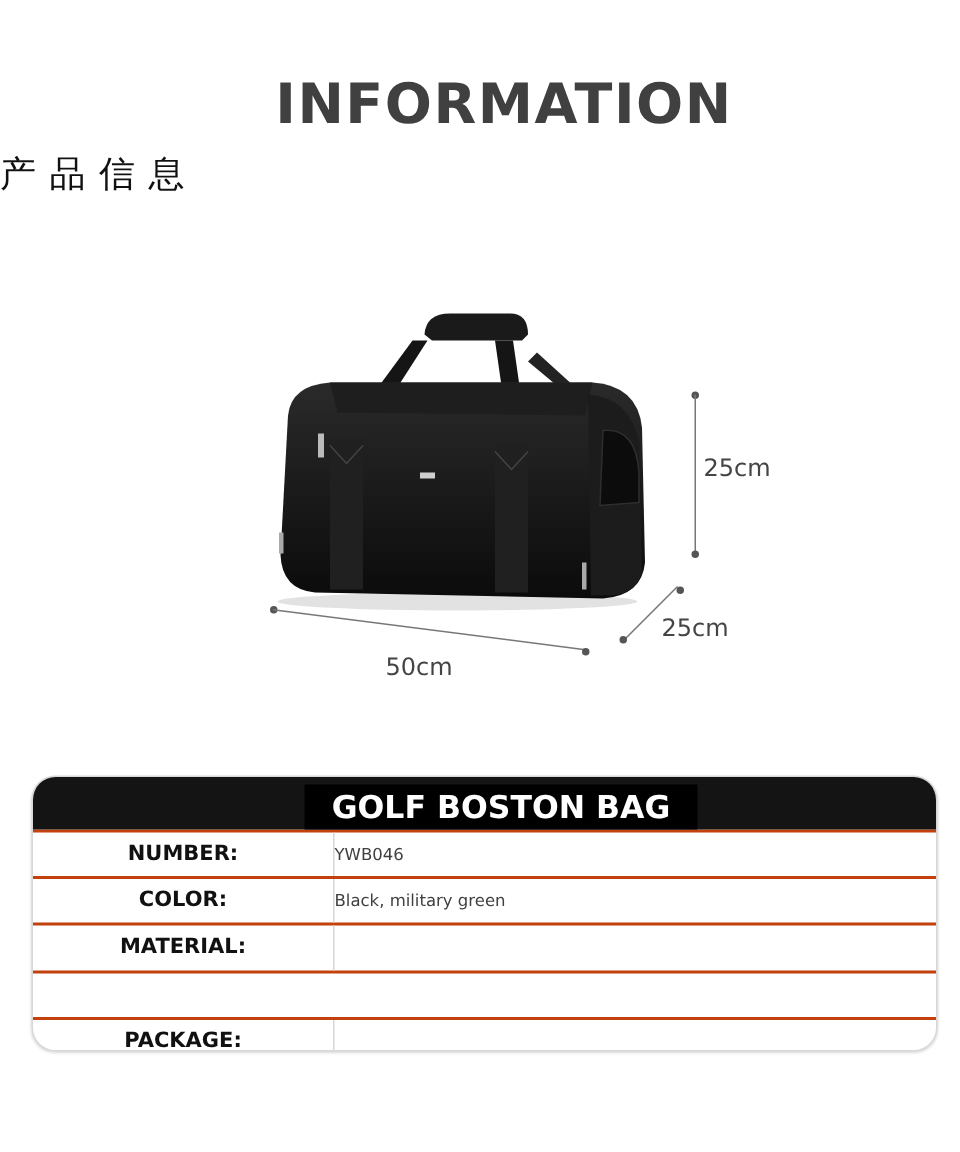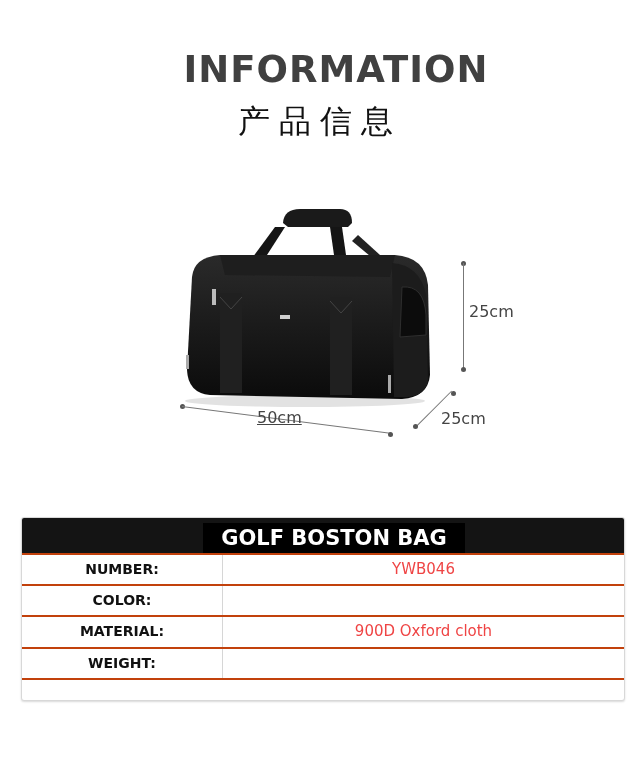--- a/index.html
+++ b/index.html
@@ -1,34 +1,34 @@
 <!DOCTYPE html>
 <html><head>
 <meta charset="utf-8">
 <style>
   html, body { margin:0; padding:0; background:#ffffff; }
   body { width:640px; height:768px; position:relative; overflow:hidden; font-family:"DejaVu Sans", sans-serif; color:#111; }
 
   .title { position:absolute; left:16px; top:48px; width:640px; text-align:center; font-family:"DejaVu Sans", sans-serif; font-weight:bold; font-size:37px; letter-spacing:1px; color:#404040; }
-  .subtitle { position:absolute; left:0; top:100px; width:640px; text-align:center; font-size:32px; letter-spacing:9px; color:#111; }
+  .subtitle { position:absolute; left:0; top:100px; width:640px; text-align:left; font-size:24px; letter-spacing:9px; color:#111; }
 
   
   .product { position:absolute; left:180px; top:205px; width:270px; height:205px; }
   .dim-label { position:absolute; font-size:16px; color:#444; font-family:"DejaVu Sans", sans-serif; }
   .dim-line { position:absolute; background:#777; height:1px; transform-origin:0 0; }
   .dot { position:absolute; width:5px; height:5px; border-radius:50%; background:#555; }
 
   
-  .table { position:absolute; left:21px; top:517px; width:602px; height:182px; border:1px solid #d8d8d8; border-radius:3px; overflow:hidden; box-shadow:0 1px 2px rgba(0,0,0,0.15); background:#fff; }
+  .table { position:absolute; left:21px; top:517px; width:602px; height:182px; border:1px solid #d8d8d8; border-radius:16px; overflow:hidden; box-shadow:0 1px 2px rgba(0,0,0,0.15); background:#fff; }
   .table-head { height:35px; background:#141414; position:relative; }
   .table-head .badge { position:absolute; left:181px; top:5px; width:262px; height:30px; background:#000; color:#fff; font-weight:bold; font-size:21px; line-height:30px; text-align:center; }
   .row { display:flex; height:29.2px; border-top:2px solid #c2410c; }
   .row:first-of-type { border-top:none; }
   .cell-k { width:200px; border-right:1px solid #d6d6d6; text-align:center; font-weight:bold; font-size:14px; line-height:29px; color:#111; }
-  .cell-v { flex:1; text-align:center; font-size:15px; line-height:29px; color:#ef4444; }
+  .cell-v { flex:1; text-align:left; font-size:11px; line-height:29px; color:#404040; }
 </style>
 </head>
 <body>
 
 <div class="title">INFORMATION</div>
 <div class="subtitle">产品信息</div>
 
 <div class="product">
   <svg width="270" height="205" viewBox="0 0 270 205">
     <defs>
@@ -73,35 +73,35 @@
 <div class="dim-label" style="left:469px;top:302px;">25cm</div>
 
 <div class="dot" style="left:451px;top:391px;"></div>
 <div class="dim-line" style="left:416px;top:426px;width:50px;transform:rotate(-45deg);"></div>
 <div class="dot" style="left:413px;top:424px;"></div>
 <div class="dim-label" style="left:441px;top:409px;">25cm</div>
 
 <div class="dot" style="left:180px;top:404px;"></div>
 <div class="dim-line" style="left:182px;top:406px;width:210px;transform:rotate(7.3deg);"></div>
 <div class="dot" style="left:388px;top:432px;"></div>
-<div class="dim-label" style="left:257px;top:408px;text-decoration:underline;">50cm</div>
+<div class="dim-label" style="left:257px;top:435px;">50cm</div>
 
 <div class="table">
   <div class="table-head">
     <div class="badge">GOLF BOSTON BAG</div>
   </div>
   <div class="row">
     <div class="cell-k">NUMBER:</div>
     <div class="cell-v">YWB046</div>
   </div>
   <div class="row">
     <div class="cell-k">COLOR:</div>
+    <div class="cell-v">Black, military green</div>
   </div>
   <div class="row">
     <div class="cell-k">MATERIAL:</div>
-    <div class="cell-v">900D Oxford cloth</div>
   </div>
   <div class="row">
-    <div class="cell-k">WEIGHT:</div>
   </div>
   <div class="row">
+    <div class="cell-k">PACKAGE:</div>
   </div>
 </div>
 
 </body></html>

